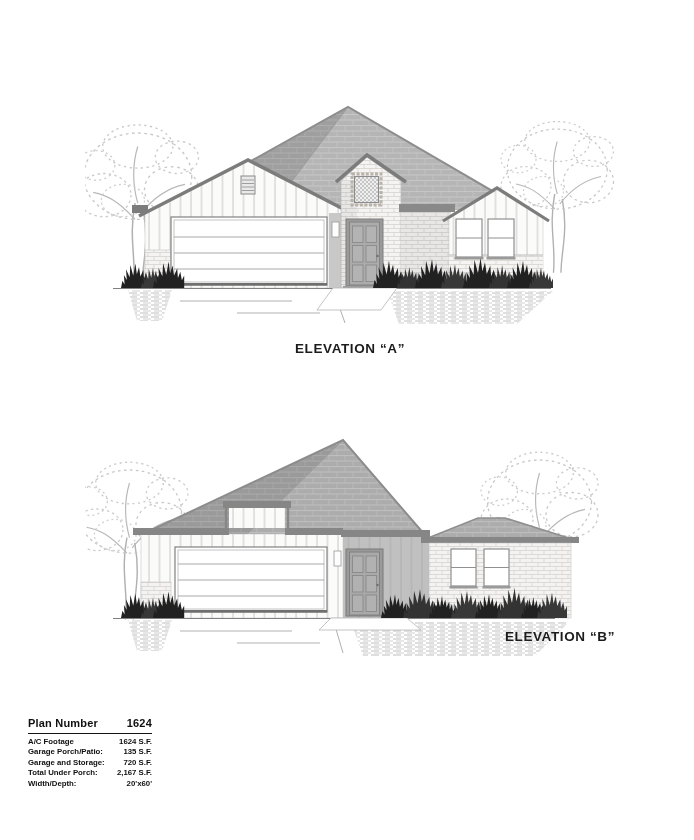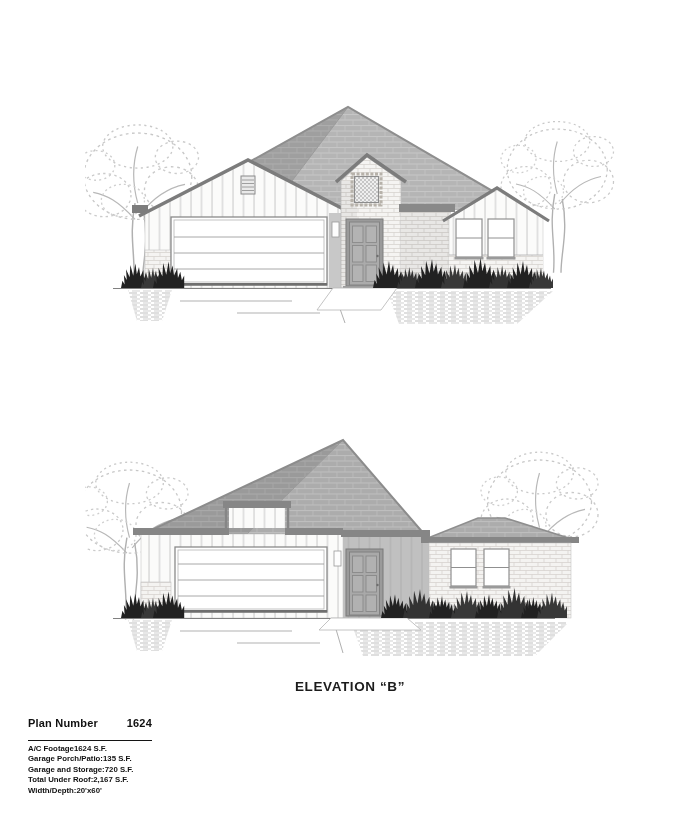--- a/index.html
+++ b/index.html
@@ -7,27 +7,27 @@
   .sheet{position:absolute;inset:0;background:#ffffff;}
   figure.elevation{position:absolute;margin:0;padding:0;}
   .elevation-a{left:85px;top:92px;width:530px;height:240px;}
   .elevation-b{left:85px;top:422px;width:530px;height:240px;}
   .elevation svg{display:block;width:100%;height:100%;}
   .elevation-label{
     position:absolute;left:85px;width:530px;text-align:center;
     font-size:13.5px;font-weight:600;letter-spacing:.6px;color:#1c1c1c;
   }
   .label-a{top:341px;}
-  .label-b{top:679px;}
+  .label-b{top:629px;text-align:right;}
   .spec-table{position:absolute;left:28px;top:717px;width:124px;color:#101010;}
   .spec-header{display:flex;justify-content:space-between;align-items:baseline;
-    font-size:11px;font-weight:600;letter-spacing:.2px;padding-bottom:11px;
+    font-size:11px;font-weight:600;letter-spacing:.2px;padding-bottom:4px;
     border-bottom:1.7px solid #141414;}
   .spec-rows{margin-top:3px;}
-  .spec-row{display:flex;font-size:7.8px;font-weight:700;line-height:1.34;}
+  .spec-row{display:flex;justify-content:space-between;font-size:7.8px;font-weight:700;line-height:1.34;}
 </style>
 </head>
 <body>
 
 <div class="sheet">
 
   <figure class="elevation elevation-a">
     <svg viewBox="0 0 530 240" xmlns="http://www.w3.org/2000/svg">
       <defs>
         <pattern id="aShingle" width="16" height="11" patternUnits="userSpaceOnUse">
@@ -172,20 +172,21 @@
         <use href="#aBush" transform="translate(330,167.1) scale(.85)"></use>
         <use href="#aBush" transform="translate(356,172.2) scale(.7)" fill="#383838"></use>
         <use href="#aBush" transform="translate(378,166.1) scale(.88)"></use>
         <use href="#aBush" transform="translate(404,173.6) scale(.66)" fill="#333333"></use>
         <use href="#aBush" transform="translate(422,168.8) scale(.8)"></use>
         <use href="#aBush" transform="translate(444,175.6) scale(.6)" fill="#383838"></use>
       </g>
     </svg>
   </figure>
 
+  <div class="elevation-label label-a">ELEVATION “A”</div>
 
   <figure class="elevation elevation-b">
     <svg viewBox="0 0 530 240" xmlns="http://www.w3.org/2000/svg">
       <defs>
         <pattern id="bShingle" width="16" height="11" patternUnits="userSpaceOnUse">
           <rect width="16" height="11" fill="#acacac"></rect>
           <path d="M0,.6 H16 M0,6 H16" stroke="#c2c2c2" stroke-width=".9" fill="none"></path>
           <path d="M4,.6 V6 M12,6 V11" stroke="#bbbbbb" stroke-width=".9" fill="none"></path>
         </pattern>
         <pattern id="bShingleD" width="16" height="11" patternUnits="userSpaceOnUse">
@@ -328,21 +329,21 @@
         </div>
         <div class="spec-row">
           <span>Garage Porch/Patio:</span>
           <span>135 S.F.</span>
         </div>
         <div class="spec-row">
           <span>Garage and Storage:</span>
           <span>720 S.F.</span>
         </div>
         <div class="spec-row">
-          <span>Total Under Roof:</span>
+          <span>Total Under Porch:</span>
           <span>2,167 S.F.</span>
         </div>
         <div class="spec-row">
           <span>Width/Depth:</span>
           <span>20'x60'</span>
         </div>
       </div>
   </section>
 
 </div>

